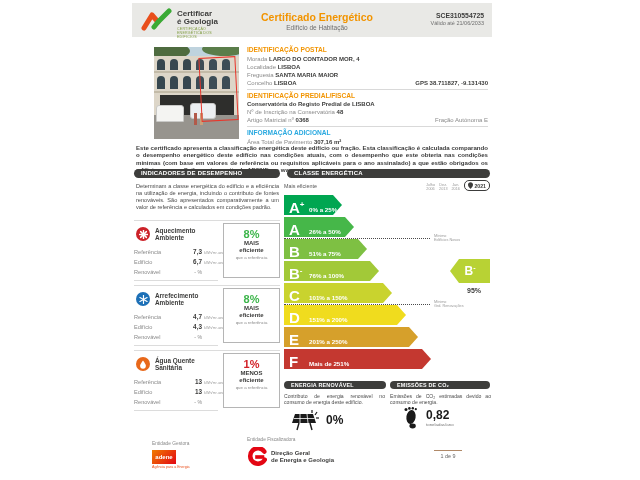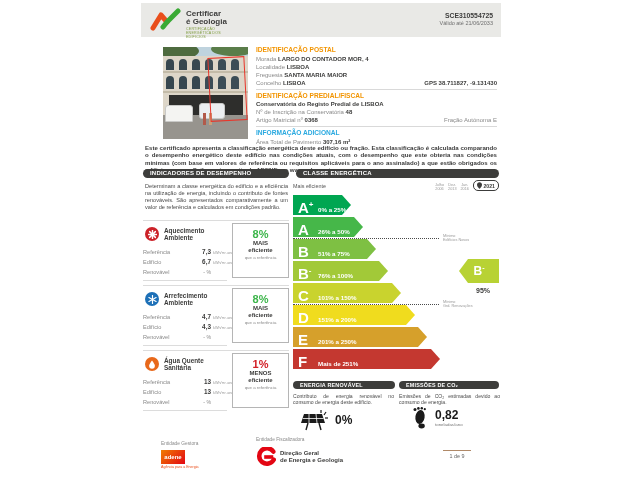--- a/index.html
+++ b/index.html
@@ -1,18 +1,18 @@
 <!DOCTYPE html>
 <html><head>
 <meta charset="utf-8">
 <style>
   * { margin:0; padding:0; box-sizing:border-box; }
   html,body { width:640px; height:480px; background:#ffffff; font-family:"Liberation Sans","DejaVu Sans",sans-serif; overflow:hidden; }
   .page { position:relative; width:640px; height:480px; background:#fff; }
-  .doc { position:absolute; left:141px; top:0; width:360px; height:480px; background:#fff; }
+  .doc { position:absolute; left:132px; top:0; width:360px; height:480px; background:#fff; }
   .abs { position:absolute; }
 
   
   .hdr { position:absolute; left:0; top:3px; width:360px; height:34px; background:#e9e9e6; }
   .logo-txt { font-size:8px; font-weight:bold; color:#3c3c3b; line-height:8px; }
   .logo-sub { font-size:3.6px; color:#7f9c3f; line-height:4px; margin-top:1px; letter-spacing:.2px; }
   .doc-title { font-size:10.5px; font-weight:bold; color:#f29400; text-align:center; }
   .doc-subtitle { font-size:6.5px; color:#6e6e6e; text-align:center; margin-top:1px; }
   .cert-no { font-size:6.8px; font-weight:bold; color:#3c3c3b; text-align:right; }
   .valid { font-size:5.5px; color:#6e6e6e; text-align:right; margin-top:1px; }
@@ -87,20 +87,24 @@
 
   <div class="hdr">
     <svg class="abs" style="left:9px;top:5px" width="32" height="26" viewBox="0 0 32 26">
       <polyline points="3,20 11,7 17,14" fill="none" stroke="#e94e1b" stroke-width="5" stroke-linecap="round" stroke-linejoin="round"></polyline>
       <polyline points="13,19 17,14 28,3" fill="none" stroke="#3aaa35" stroke-width="5" stroke-linecap="round" stroke-linejoin="round"></polyline>
     </svg>
     <div class="abs" style="left:45px;top:7px">
       <div class="logo-txt">Certificar</div>
       <div class="logo-txt">é Geologia</div>
       <div class="logo-sub" style="width:48px">CERTIFICAÇÃO ENERGÉTICA DOS EDIFÍCIOS</div>
+    </div>
+    <div class="abs" style="left:110px;top:8px;width:150px">
+      <div class="doc-title" style="color: rgb(242, 148, 0);">Certificado Energético</div>
+      <div class="doc-subtitle">Edifício de Habitação</div>
     </div>
     <div class="abs" style="right:8px;top:9px;width:90px">
       <div class="cert-no">SCE310554725</div>
       <div class="valid">Válido até 21/06/2033</div>
     </div>
   </div>
 
   <div class="photo">
     <div class="abs" style="left:-4px;top:-4px;width:40px;height:16px;background:#4e6b3f;border-radius:50%"></div>
     <div class="abs" style="left:48px;top:-5px;width:45px;height:14px;background:#5a7d4a;border-radius:50%"></div>

